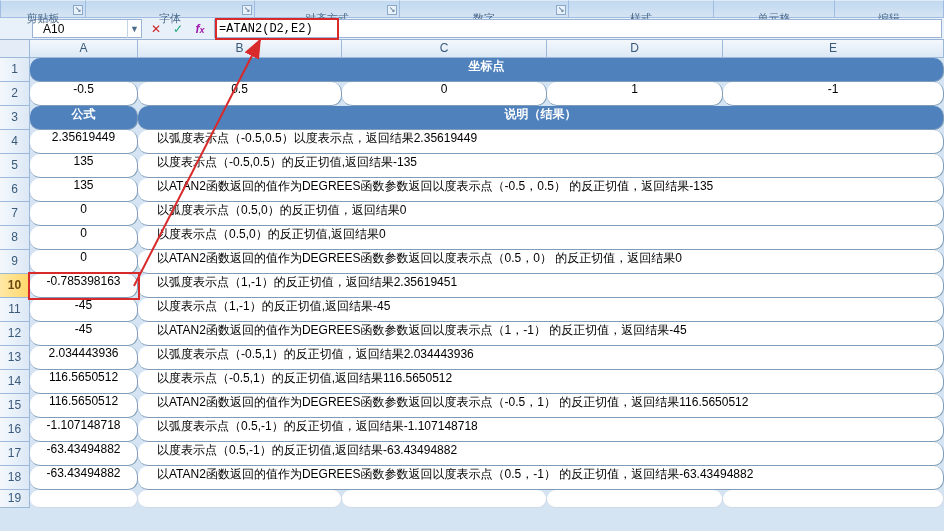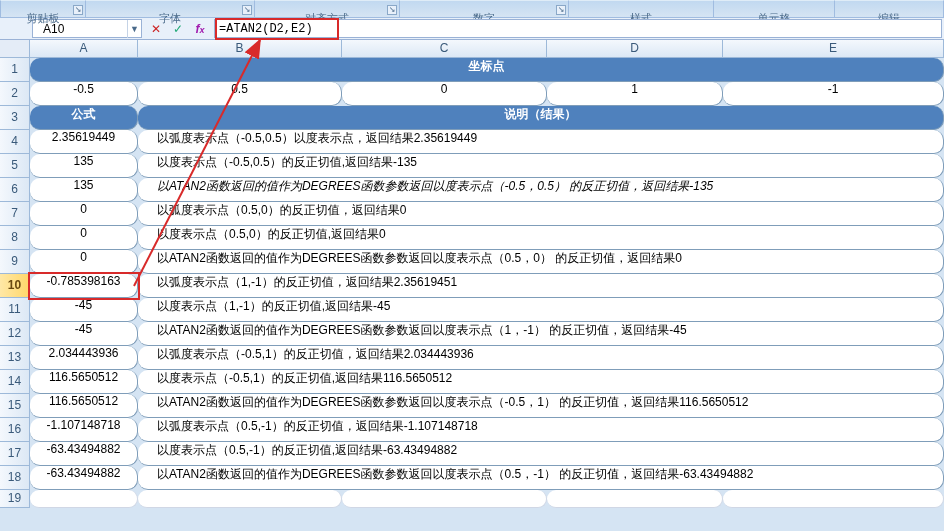--- a/index.html
+++ b/index.html
@@ -281,21 +281,21 @@
         <div class="cell left" style="width: 806px;">以弧度表示点（-0.5,0.5）以度表示点，返回结果2.35619449</div>
       </div>
       <div class="body-row">
         <div class="row-hdr">5</div>
         <div class="cell center col-A colA-pad">135</div>
         <div class="cell left" style="width: 806px;">以度表示点（-0.5,0.5）的反正切值,返回结果-135</div>
       </div>
       <div class="body-row">
         <div class="row-hdr">6</div>
         <div class="cell center col-A colA-pad">135</div>
-        <div class="cell left" style="width: 806px; font-style: italic;">以ATAN2函数返回的值作为DEGREES函数参数返回以度表示点（-0.5，0.5）  的反正切值，返回结果-135</div>
+        <div class="cell left" style="width: 806px;">以ATAN2函数返回的值作为DEGREES函数参数返回以度表示点（-0.5，0.5）  的反正切值，返回结果-135</div>
       </div>
       <div class="body-row">
         <div class="row-hdr">7</div>
         <div class="cell center col-A colA-pad">0</div>
         <div class="cell left" style="width: 806px;">以弧度表示点（0.5,0）的反正切值，返回结果0</div>
       </div>
       <div class="body-row">
         <div class="row-hdr">8</div>
         <div class="cell center col-A colA-pad">0</div>
         <div class="cell left" style="width: 806px;">以度表示点（0.5,0）的反正切值,返回结果0</div>

